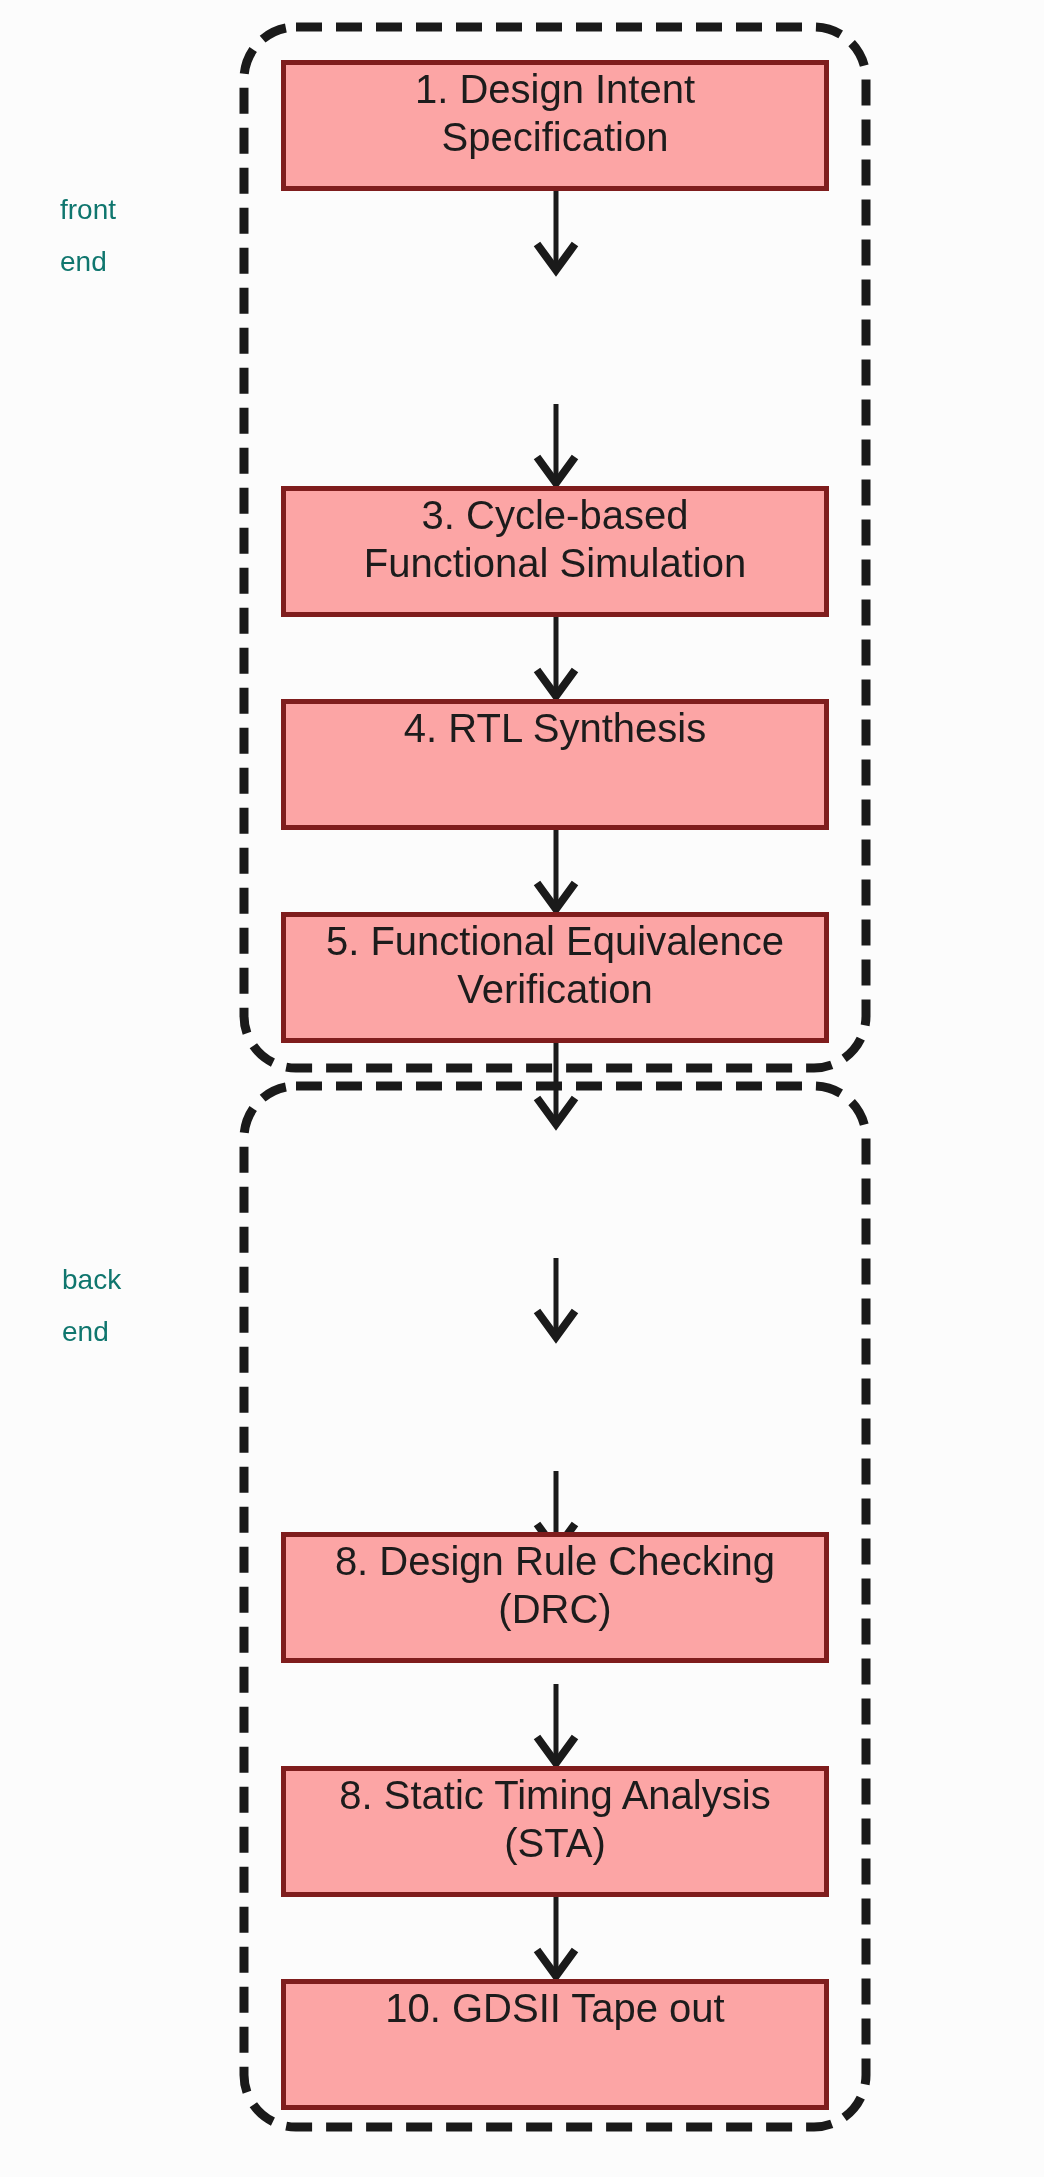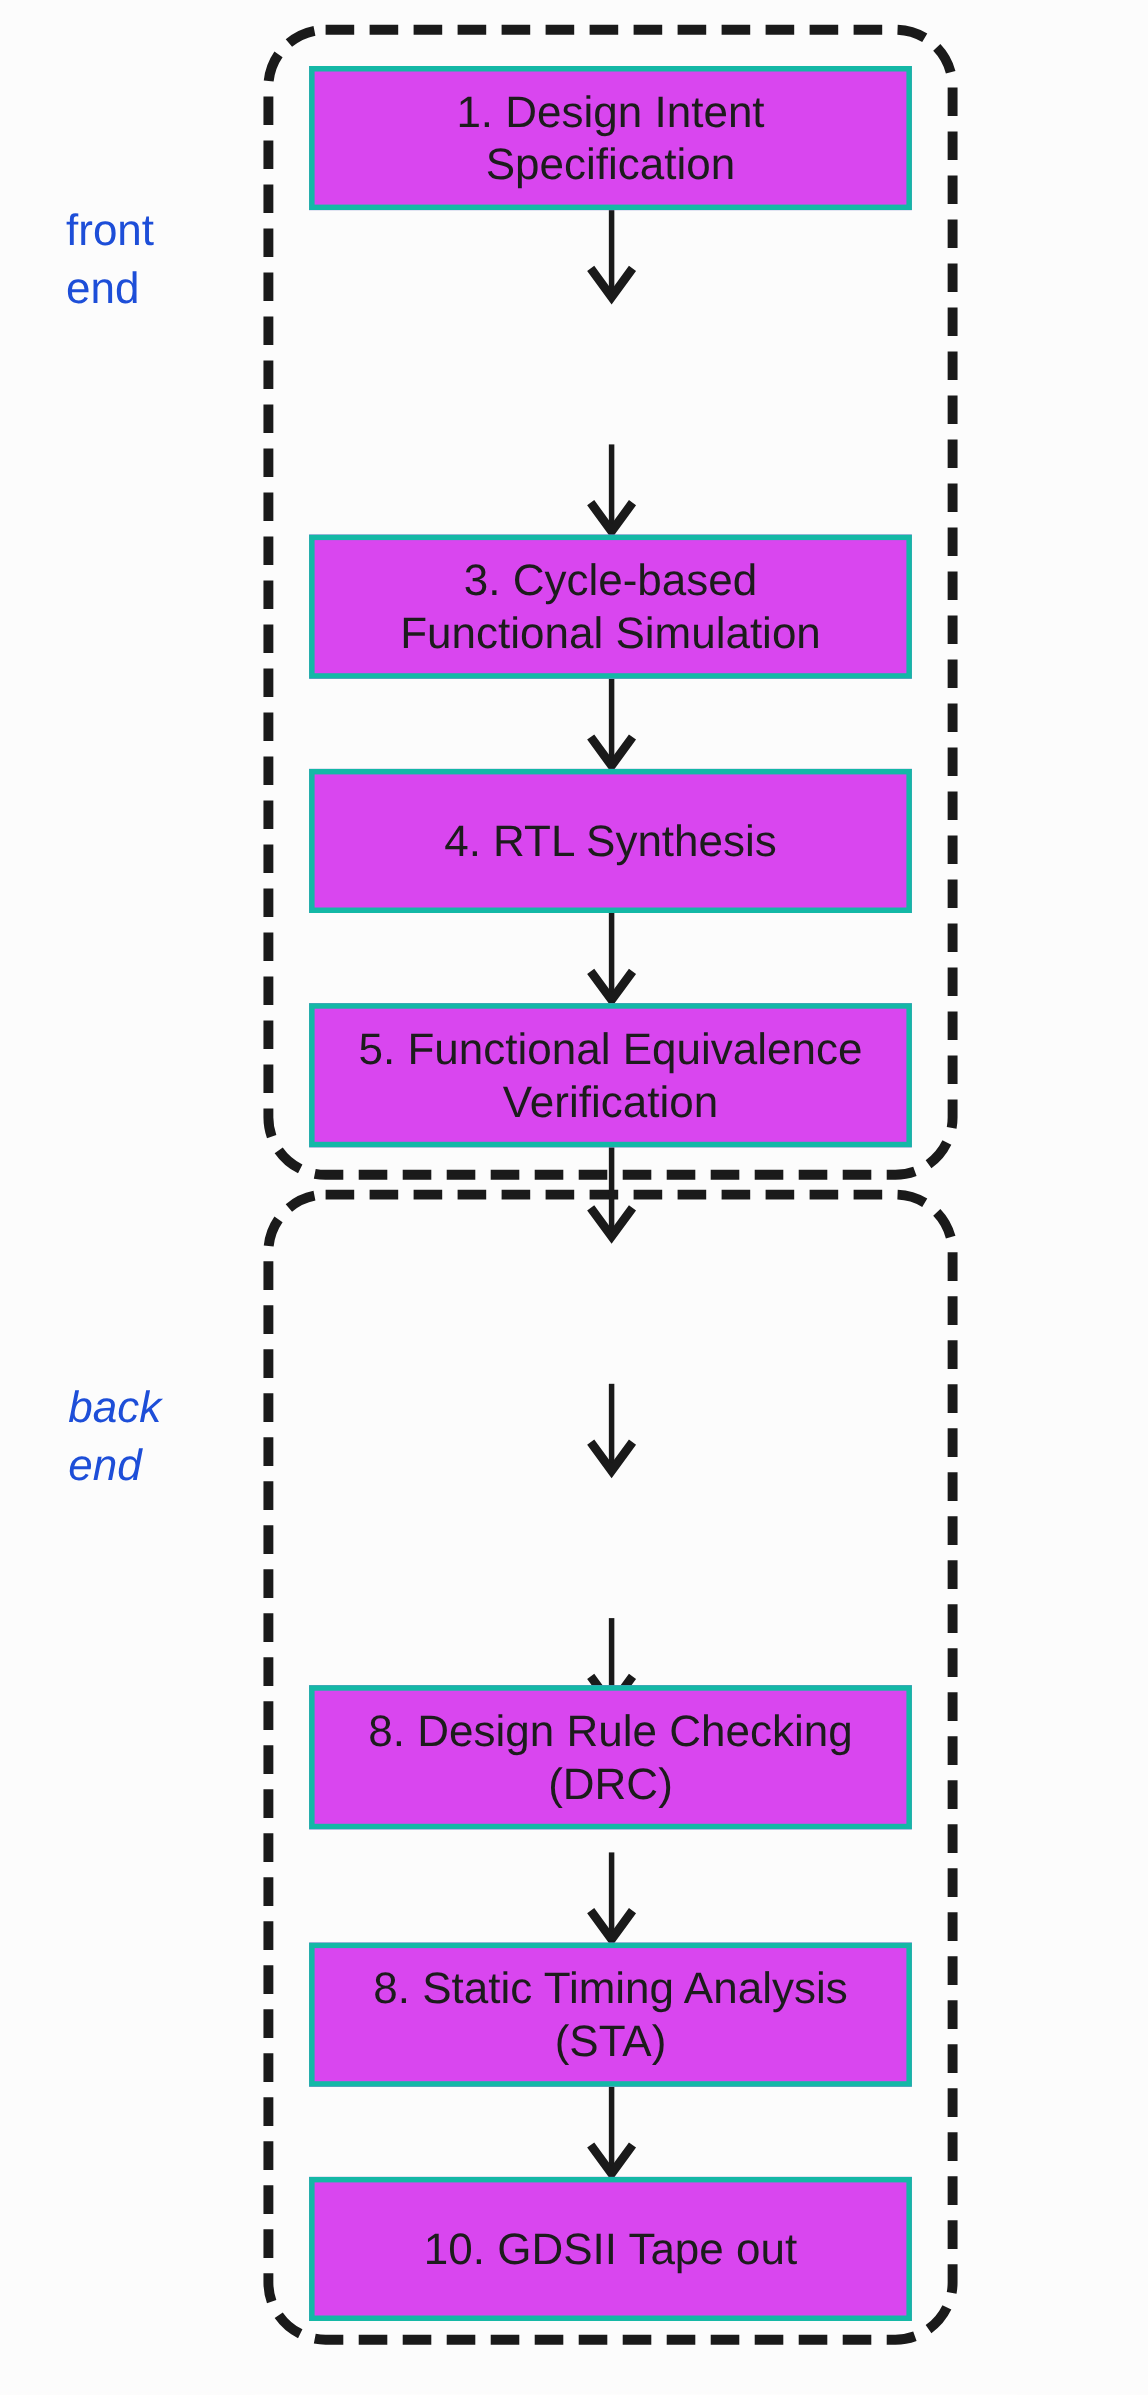--- a/index.html
+++ b/index.html
@@ -22,43 +22,43 @@
     top: 0;
     width: 1044px;
     height: 2177px;
   }
   .flow-box {
     position: absolute;
     left: 281px;
     width: 548px;
     height: 131px;
     box-sizing: border-box;
-    border: 5px solid #14b8a6;
-    background: #d946ef;
+    border: 5px solid #7f1d1d;
+    background: #fca5a5;
     display: flex;
-    align-items: center;
+    align-items: flex-start;
     justify-content: center;
   }
   .flow-box .box-label {
     white-space: pre-line;
     text-align: center;
     font-size: 40px;
     line-height: 48px;
     color: #1c1c1c;
   }
   .side-label {
     position: absolute;
     white-space: pre-line;
-    font-size: 40px;
+    font-size: 28px;
     line-height: 52px;
-    color: #1d4ed8;
+    color: #0f766e;
     text-align: left;
   }
   .front-label { left: 60px; top: 184px; }
-  .back-label  { left: 62px; top: 1254px; font-style: italic; }
+  .back-label  { left: 62px; top: 1254px; }
 </style>
 </head>
 <body>
 
 <div class="canvas">
 
   <svg class="layer" viewBox="0 0 1044 2177" xmlns="http://www.w3.org/2000/svg">
 
     <rect x="244" y="27" width="622" height="1041" rx="52" ry="52" fill="none" stroke="#1a1a1a" stroke-width="9" stroke-dasharray="26 14"></rect>
     <rect x="244" y="1086" width="622" height="1041" rx="52" ry="52" fill="none" stroke="#1a1a1a" stroke-width="9" stroke-dasharray="26 14"></rect>

